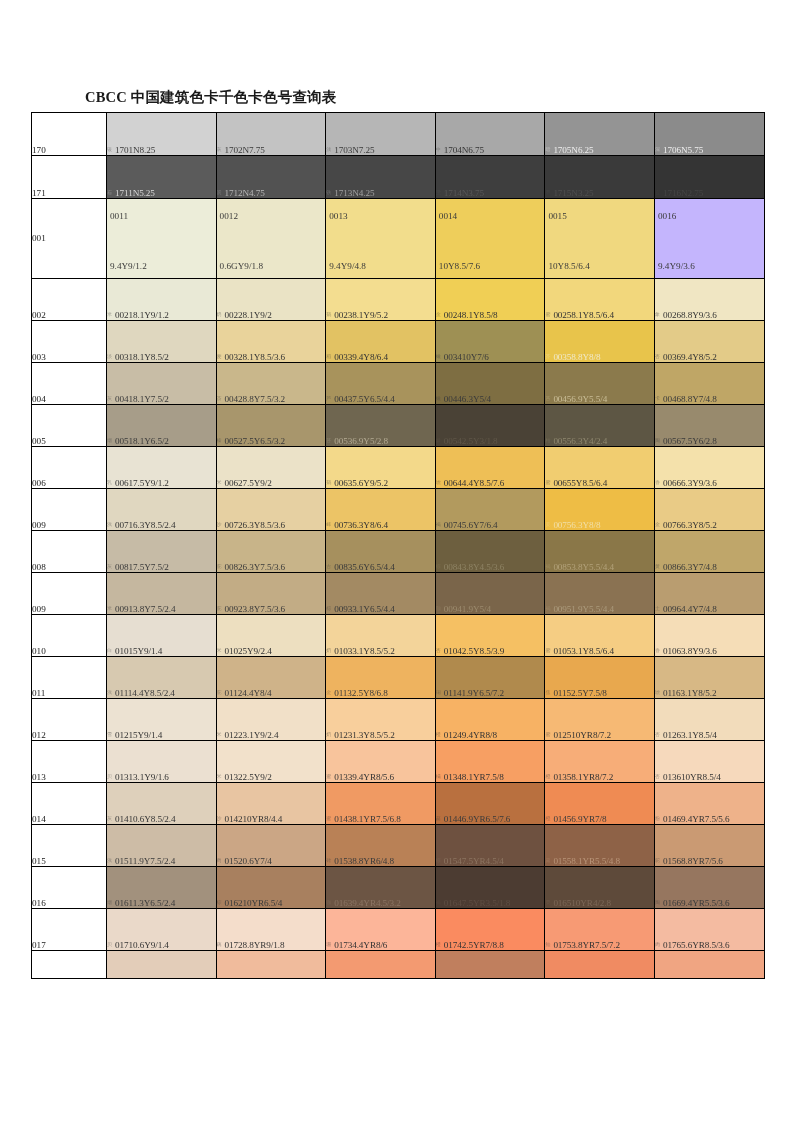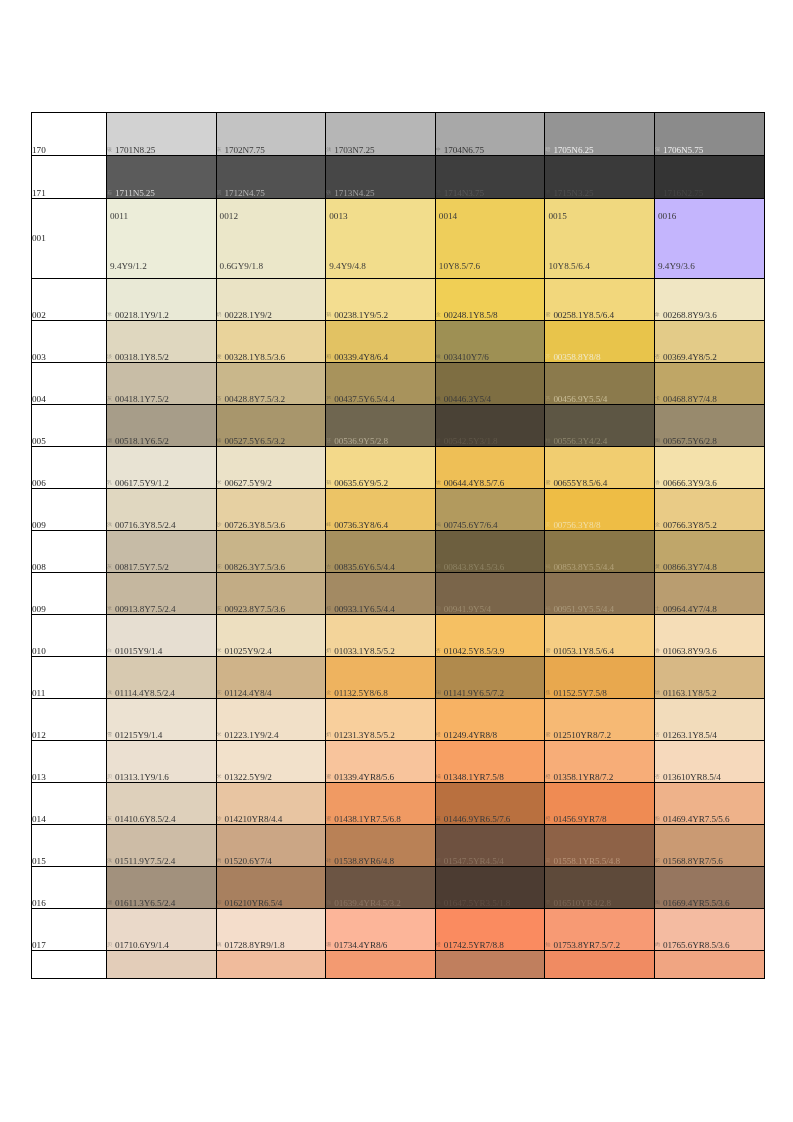--- a/index.html
+++ b/index.html
@@ -123,20 +123,21 @@
     font-size: 9.2px;
     white-space: nowrap;
   }
   tr.partial td.nocell { background: #ffffff; }
 </style>
 </head>
 <body>
 
 <div class="page">
 
+  <div class="title">CBCC 中国建筑色卡千色卡色号查询表</div>
 
   <table class="sheet">
     <colgroup>
       <col class="c-no">
       <col class="c-sw">
         <col class="c-sw">
         <col class="c-sw">
       <col class="c-sw">
         <col class="c-sw">
         <col class="c-sw">

